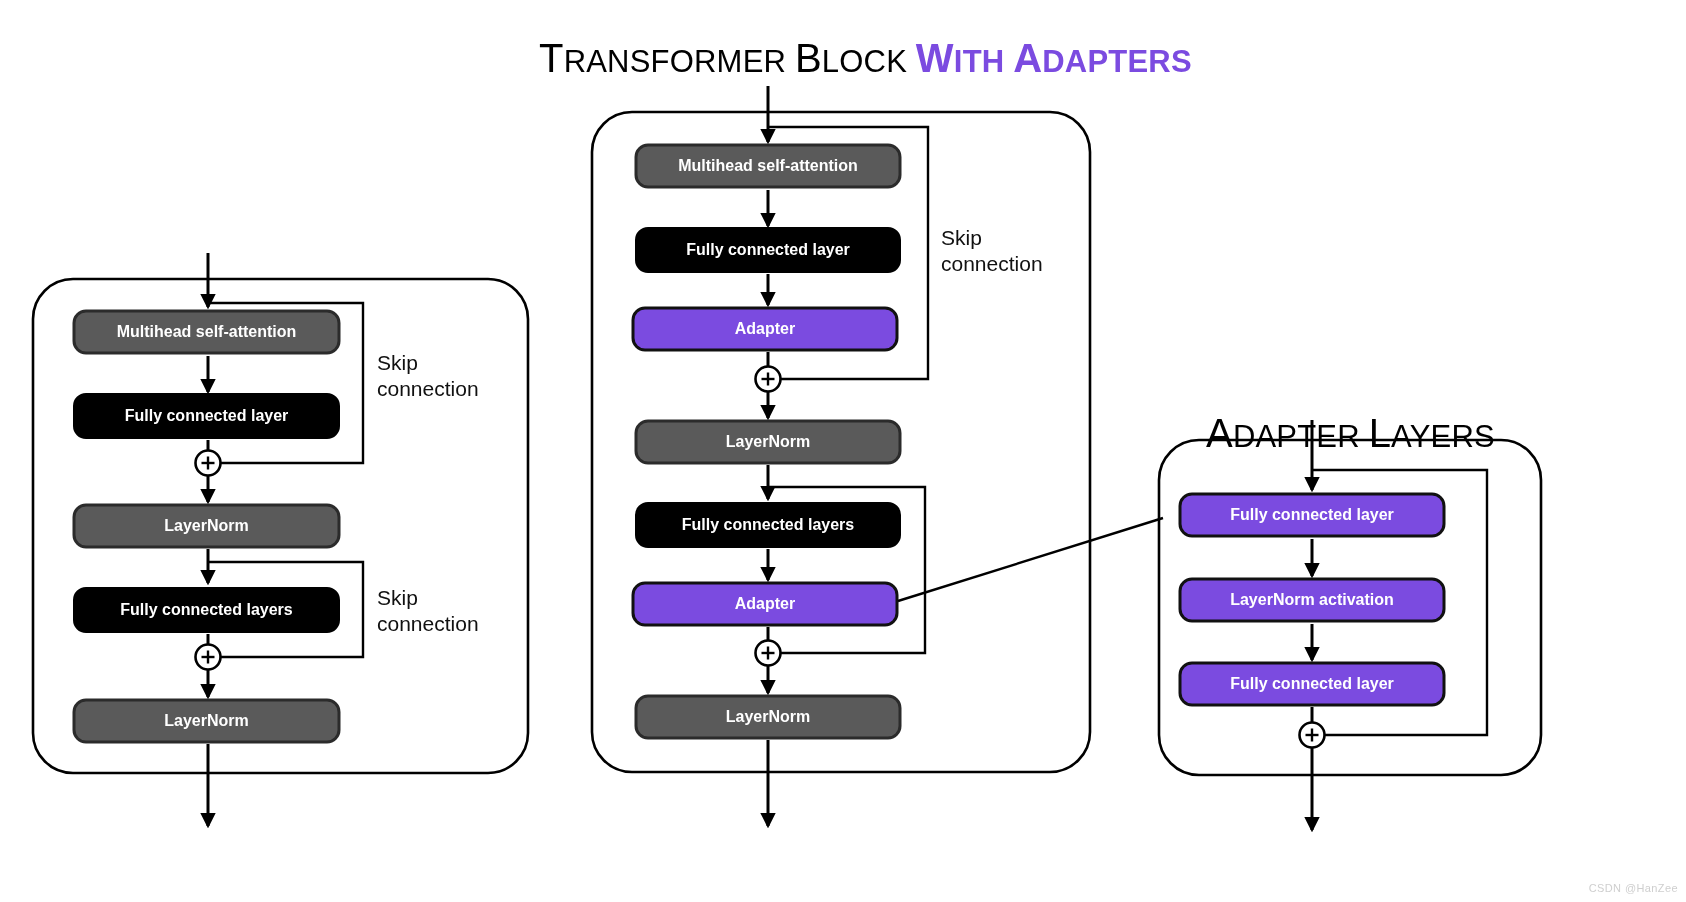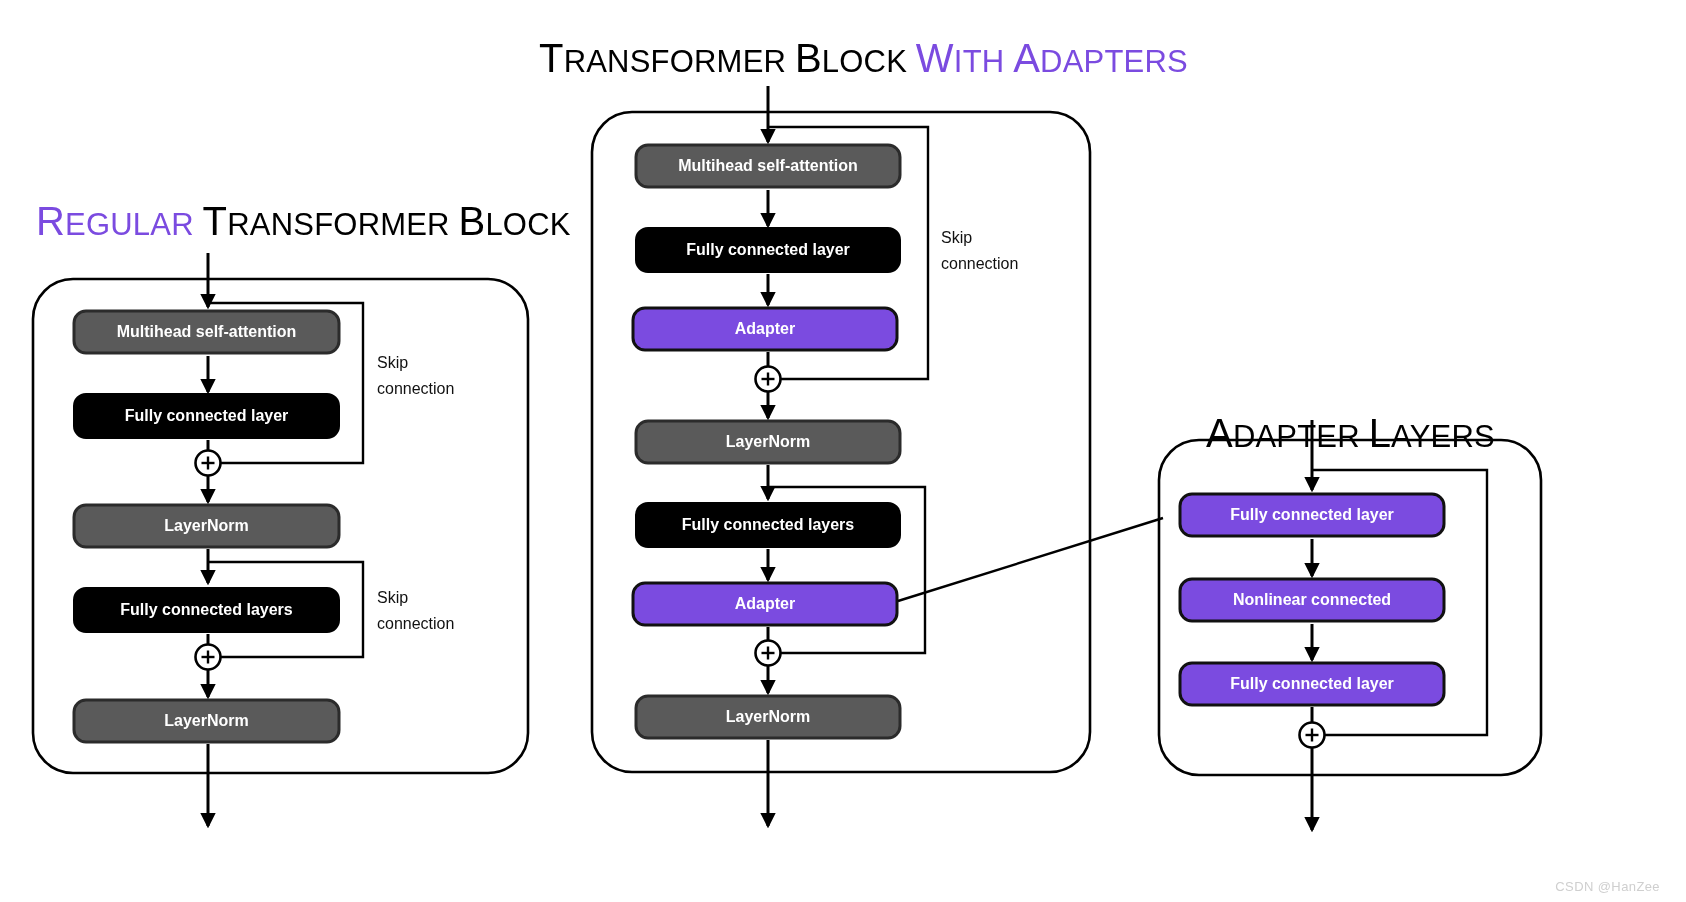--- a/index.html
+++ b/index.html
@@ -5,34 +5,34 @@
   html,body{margin:0;padding:0;background:#ffffff;}
   body{width:1686px;height:902px;position:relative;overflow:hidden;
        font-family:"Liberation Sans","DejaVu Sans",sans-serif;}
   #stage{position:absolute;inset:0;width:1686px;height:902px;}
   svg.diagram{position:absolute;left:0;top:0;width:1686px;height:902px;}
 
   
   .heading{position:absolute;white-space:nowrap;color:#000;
            font-size:31px;font-weight:400;letter-spacing:.2px;}
   .heading .cap{font-size:40px;}
-  .heading .pp{color:#7b4be0;font-weight:400;}
+  .heading .pp{color:#7b4be0;font-weight:700;}
   .heading .pp .cap{font-size:40px;}
 
   
   .nodelabel{position:absolute;display:flex;align-items:center;justify-content:center;
              color:#ffffff;font-weight:700;font-size:16px;white-space:nowrap;
              pointer-events:none;}
 
   
-  .annot{position:absolute;color:#111;font-size:16px;line-height:26px;
+  .annot{position:absolute;color:#111;font-size:21px;line-height:26px;
          font-weight:400;white-space:pre-line;}
 
-  .watermark{position:absolute;right:26px;bottom:8px;color:#cfcfcf;
-             font-size:13px;letter-spacing:.4px;text-align:center;}
+  .watermark{position:absolute;right:8px;bottom:8px;color:#cfcfcf;
+             font-size:11px;letter-spacing:.4px;text-align:center;}
 </style>
 </head>
 <body>
 
 <div id="stage">
 
   <svg class="diagram" viewBox="0 0 1686 902">
     <defs>
       <marker id="arrow" viewBox="0 0 10 10" refX="8.5" refY="5" markerWidth="5.2" markerHeight="5.2" orient="auto-start-reverse">
         <path d="M 0 0 L 10 5 L 0 10 z" fill="#000"></path>
@@ -142,23 +142,20 @@
       <line x1="1312" y1="707" x2="1312" y2="724" stroke="#000" stroke-width="3"></line>
 
       <circle cx="1312" cy="735" r="12.5" fill="#fff" stroke="#000" stroke-width="2.6"></circle>
       <line x1="1305.5" y1="735" x2="1318.5" y2="735" stroke="#000" stroke-width="2.4"></line>
       <line x1="1312" y1="728.5" x2="1312" y2="741.5" stroke="#000" stroke-width="2.4"></line>
 
       <line x1="1312" y1="748" x2="1312" y2="830" stroke="#000" stroke-width="3" marker-end="url(#arrow)"></line>
     </g>
   </svg>
 
-  <div class="heading" style="left:36px; top:199px;">
-    <span class="pp" style="color: rgb(123, 75, 224);"><span class="cap">R</span>EGULAR</span><span>&nbsp;</span><span><span class="cap">T</span>RANSFORMER <span class="cap">B</span>LOCK</span>
-  </div>
 
   <div class="heading" style="left:539px; top:36px;">
     <span><span class="cap">T</span>RANSFORMER <span class="cap">B</span>LOCK</span><span>&nbsp;</span><span class="pp" style="color: rgb(123, 75, 224);"><span class="cap">W</span>ITH <span class="cap">A</span>DAPTERS</span>
   </div>
 
   <div class="heading" style="left:1206px; top:367px;margin-top:44px;">
     <span><span class="cap">A</span>DAPTER <span class="cap">L</span>AYERS</span>
   </div>
 
   <div class="nodelabel" style="left:74px; top:311px; width:265px; height:42px;">Multihead self-attention</div>
@@ -177,17 +174,17 @@
   <div class="nodelabel" style="left:633px; top:308px; width:264px; height:42px;">Adapter</div>
   <div class="nodelabel" style="left:636px; top:421px; width:264px; height:42px;">LayerNorm</div>
   <div class="nodelabel" style="left:636px; top:503px; width:264px; height:44px;">Fully connected layers</div>
   <div class="nodelabel" style="left:633px; top:583px; width:264px; height:42px;">Adapter</div>
   <div class="nodelabel" style="left:636px; top:696px; width:264px; height:42px;">LayerNorm</div>
 
   <div class="annot" style="left:941px; top:225px;">Skip
 connection</div>
 
   <div class="nodelabel" style="left:1180px; top:494px; width:264px; height:42px;">Fully connected layer</div>
-  <div class="nodelabel" style="left:1180px; top:579px; width:264px; height:42px;">Nonlinear connected</div>
+  <div class="nodelabel" style="left:1180px; top:579px; width:264px; height:42px;">LayerNorm activation</div>
   <div class="nodelabel" style="left:1180px; top:663px; width:264px; height:42px;">Fully connected layer</div>
 
   <div class="watermark" style="color: rgb(207, 207, 207);">CSDN @HanZee</div>
 </div>
 
 </body></html>

